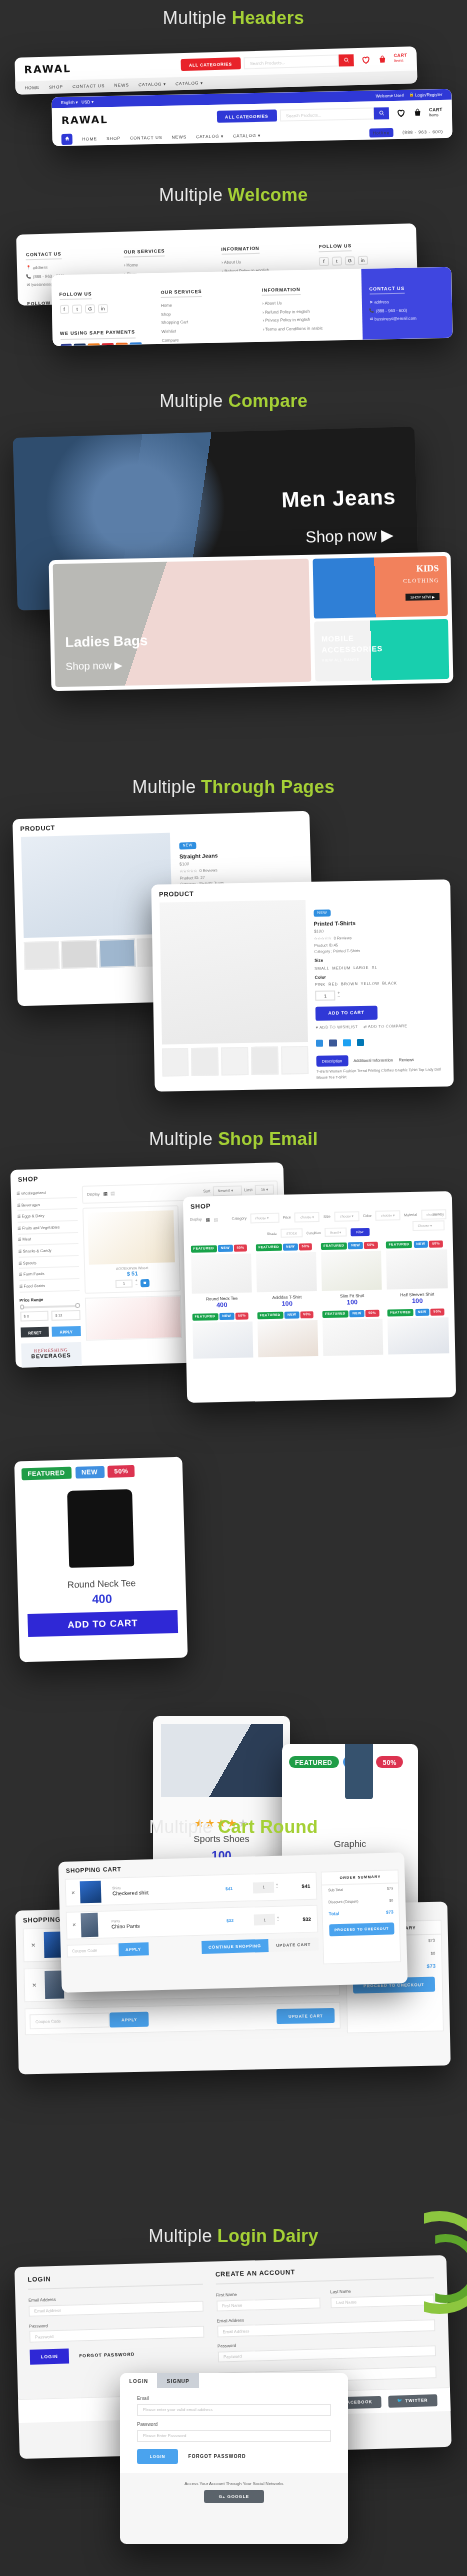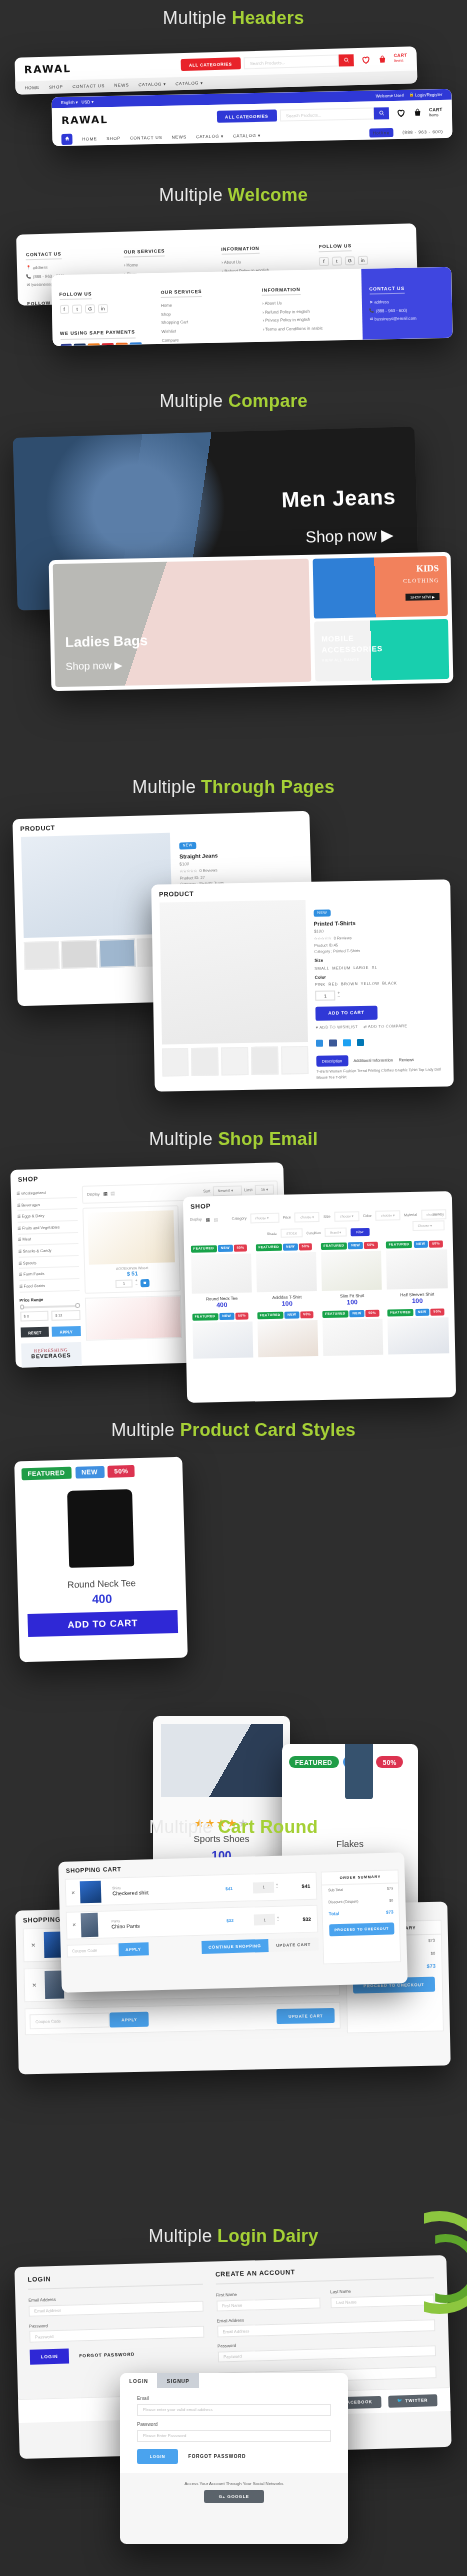--- a/index.html
+++ b/index.html
@@ -663,24 +663,20 @@
         <div style="display:flex;gap:1.4px">
             <span class="chip chip-g">FEATURED</span>
             <span class="chip chip-b">NEW</span>
             <span class="chip chip-r">50%</span>
           </div>
         <div style="height:36px;background:linear-gradient(160deg,#fafafa,#dfe3ea);margin-top:2.8px"></div>
       </div>
     </div>
   </div>
 
-  <div class="sec-title" style="top:1420px">
-    <span>Multiple</span>
-    <b>Product Card Styles</b>
-  </div>
 
   <div class="mock tilt-a" style="left:17px; top:1459px; width:168px; height:201px; background:#fff;">
     <div style="display:flex; gap:3.7px; padding:6.5px 6.5px 0;">
       <span class="bigchip" style="background:#1f9d47">FEATURED</span>
       <span class="bigchip" style="background:#3f8fe0">NEW</span>
       <span class="bigchip" style="background:#dc3350">50%</span>
     </div>
     <div style="height:101px; display:flex; align-items:center; justify-content:center;">
       <div style="width:65px;height:77px;background:#111;border-radius:5.6px 5.6px 2.8px 2.8px;"></div>
     </div>
@@ -710,21 +706,21 @@
 
   <div class="mock" style="left:282px; top:1744px; width:136px; height:192px; background:#fff;">
     <div style="padding:6.5px 6.5px 0">
       <div class="bigchip r" style="background:#1f9d47">FEATURED</div>
       <div class="bigchip r" style="background:#3f8fe0; margin-top:2.8px">NEW</div>
       <div class="bigchip r" style="background:#dc3350; margin-top:2.8px">50%</div>
     </div>
     <div style="height:78px; display:flex; align-items:center; justify-content:center; margin-top:-43px">
       <div style="width:28px;height:69px;background:#36526e;border-radius:2.8px;margin-left:18.7px"></div>
     </div>
-    <div class="card-name" style="margin-top:36px">Flakes</div>
+    <div class="card-name" style="margin-top:36px">Graphic</div>
     <div class="card-price" style="margin-top:3.7px">100</div>
     <div style="display:flex;gap:4.7px;justify-content:center;align-items:center;margin-top:7.5px">
       <div class="qty-box" style="width:41px;height:26px">1</div>
       <div style="display:flex;flex-direction:column;gap:1.9px">
         <div class="pm" style="width:18.7px;height:12px">+</div>
         <div class="pm" style="width:18.7px;height:12px">−</div>
       </div>
       <div style="width:24px;height:26px;background:#2f28d6;border-radius:2.8px;display:flex;align-items:center;justify-content:center">
         <svg width="10.3" height="10.3" viewBox="0 0 24 24" fill="#fff">
             <path d="M5 8h14l-1.3 12H6.3L5 8z"></path>

